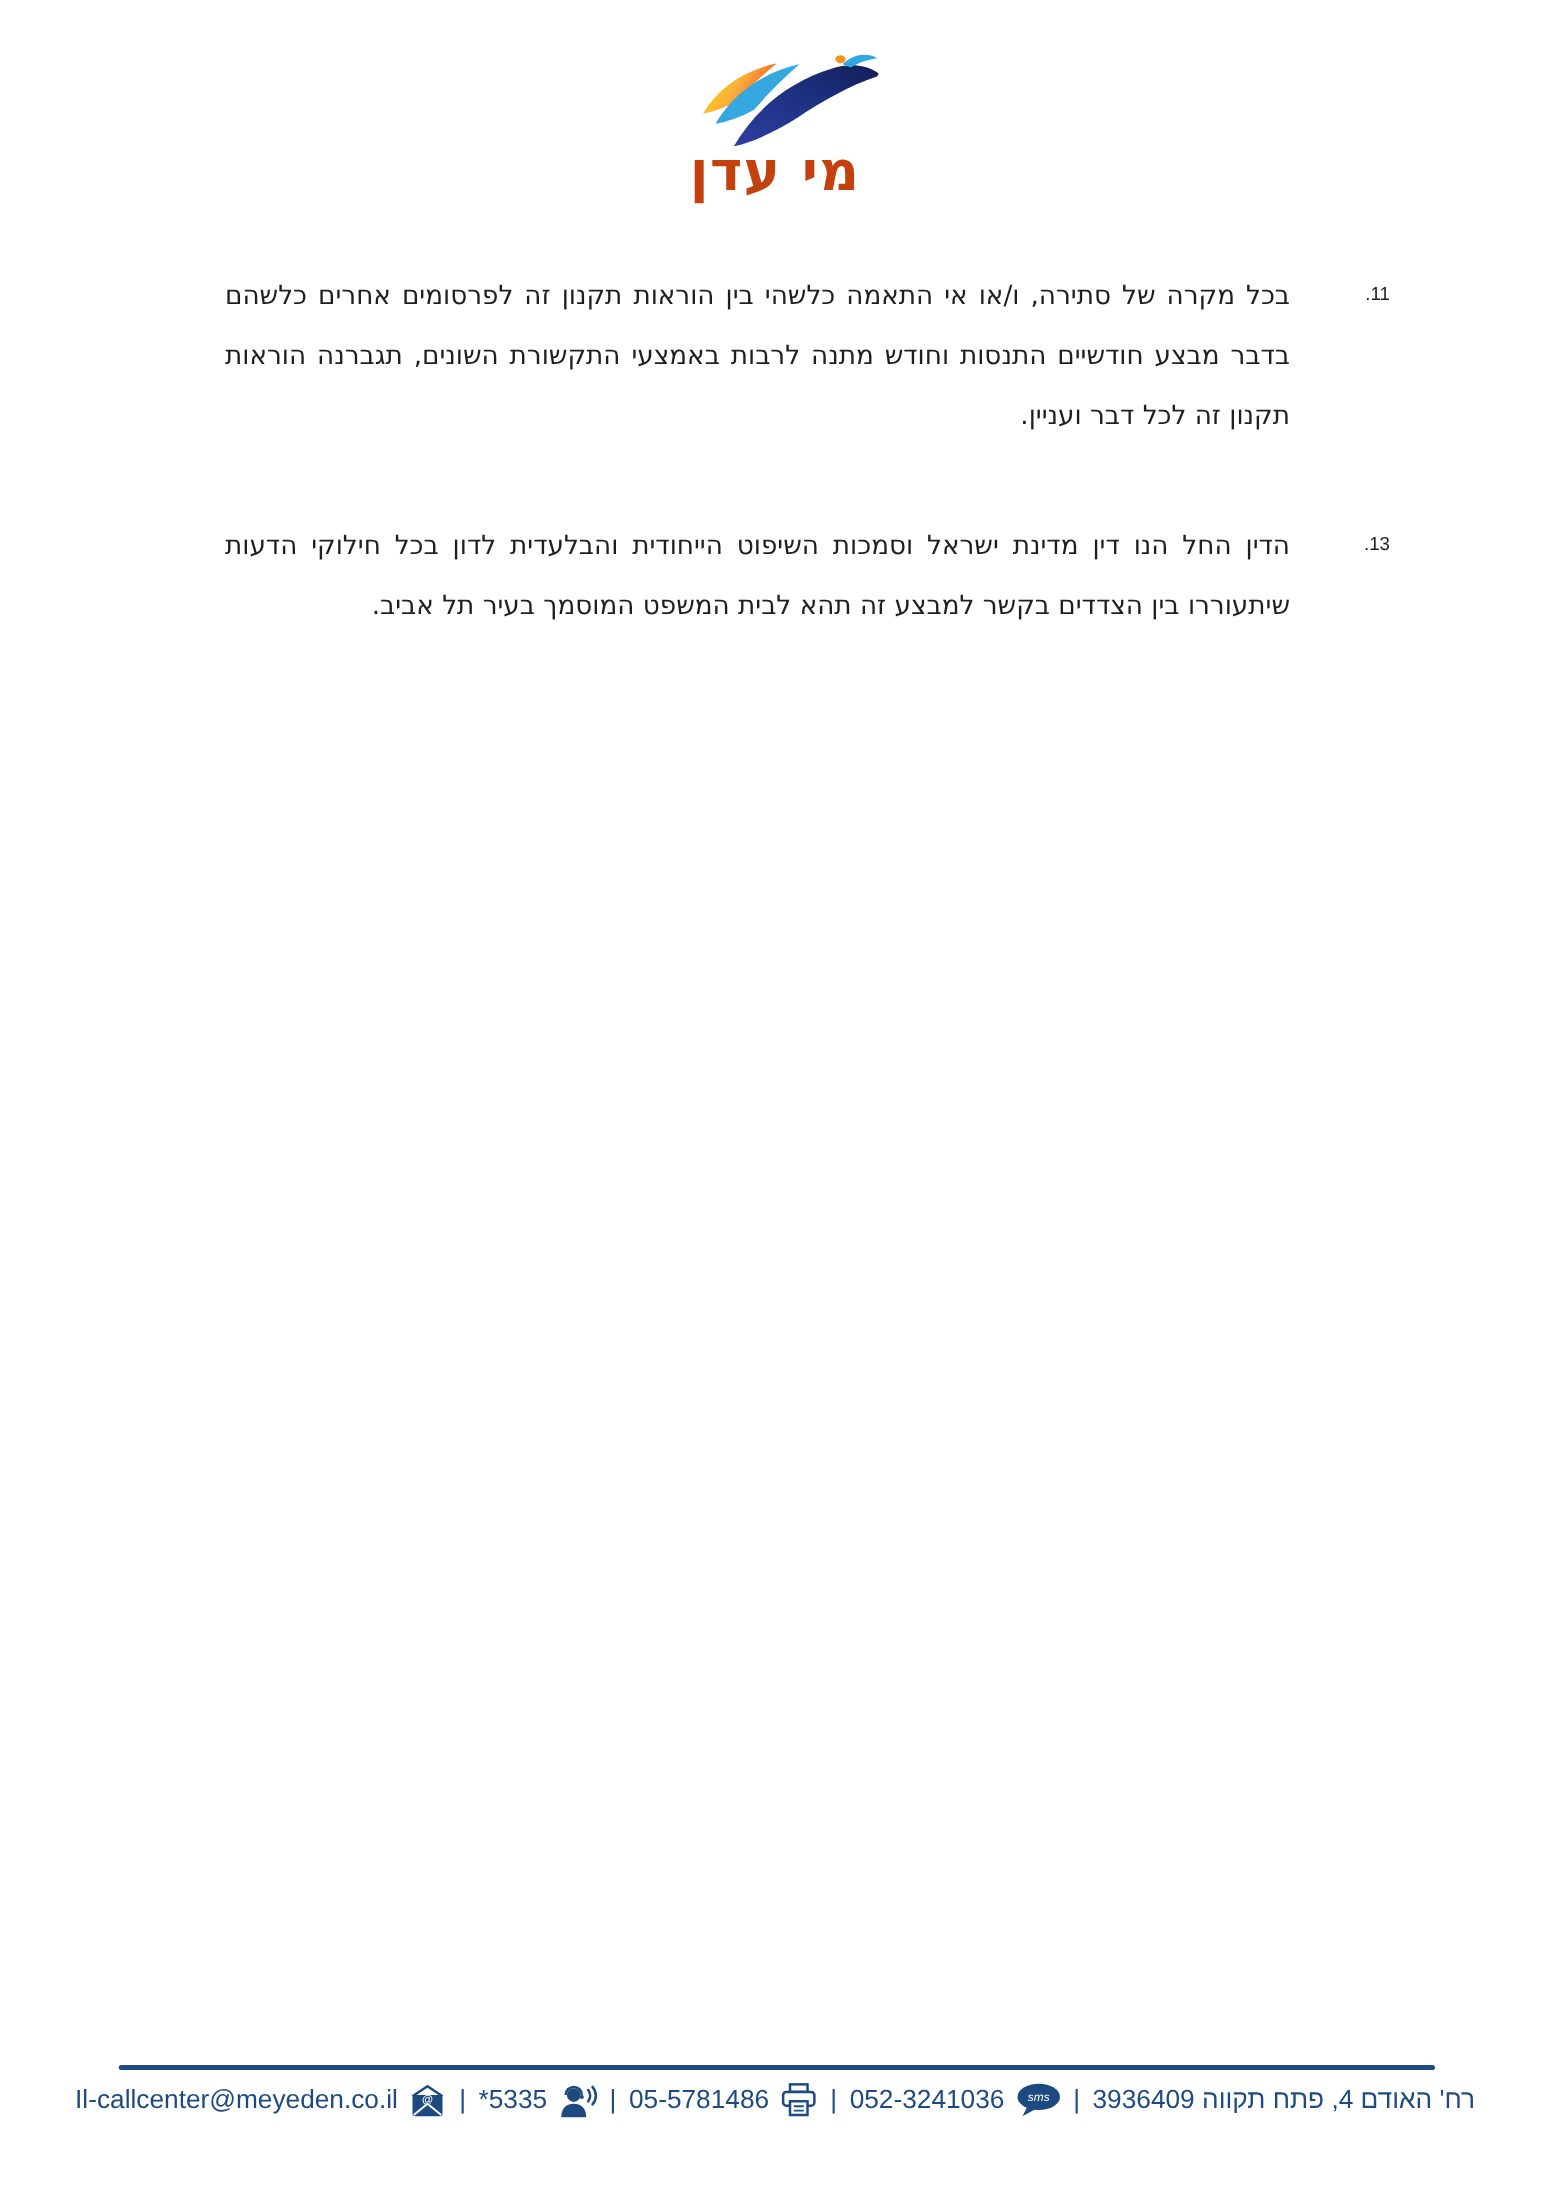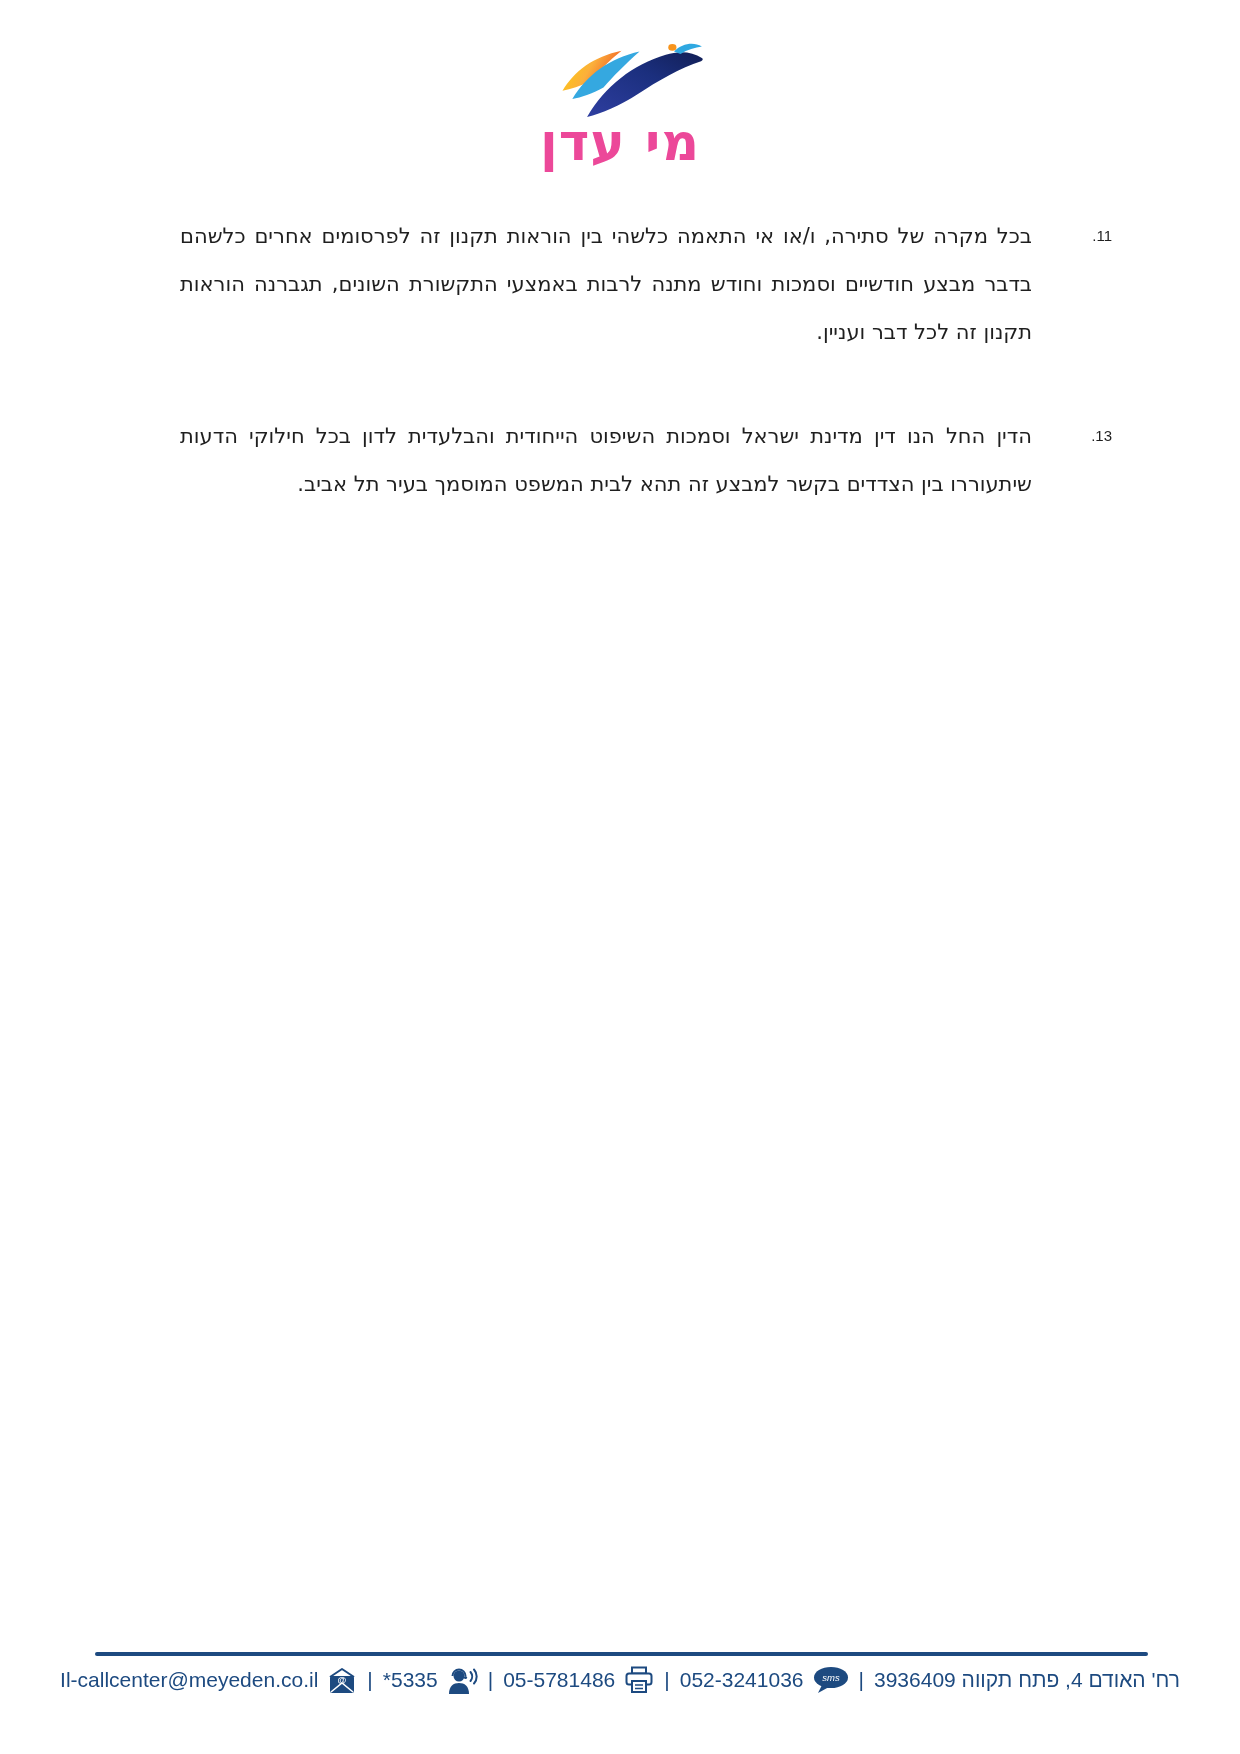--- a/index.html
+++ b/index.html
@@ -13,22 +13,22 @@
   .page { position: absolute; inset: 0; background: #ffffff; }
 
   
   .logo {
     position: absolute; top: 40px; left: 0; right: 0;
     display: flex; flex-direction: column; align-items: center;
   }
   .swoosh { width: 200px; height: 82px; margin-left: 26px; }
   .wordmark {
     direction: rtl;
-    font-size: 52px; font-weight: 700;
-    color: #ec4899;
+    font-size: 44px; font-weight: 700;
+    color: #c2410c;
     letter-spacing: 1px;
     margin-top: -8px;
     line-height: 1.1;
   }
 
   
   .content {
     position: absolute; top: 212px; right: 128px; width: 932px;
     direction: rtl;
     color: #1f1f1f;
@@ -89,21 +89,21 @@
       <path d="M44,94 C66,56 100,30 140,18 C156,13 172,14 184,22 C186,23 185,25 183,26 C158,34 130,50 106,66 C84,80 62,90 44,94 Z" fill="url(#g-navy)"></path>
       <path d="M150,14 C160,4 174,2 184,8 C176,9 166,12 158,17 Z" fill="#2fa8e1"></path>
       <ellipse cx="148" cy="9" rx="5" ry="4" fill="#f7941d"></ellipse>
     </svg>
     <div class="wordmark">מי עדן</div>
   </div>
 
   <div class="content">
     <div class="item">
       <div class="item-number">11.</div>
-      <div class="item-text">בכל מקרה של סתירה, ו/או אי התאמה כלשהי בין הוראות תקנון זה לפרסומים אחרים כלשהם בדבר מבצע חודשיים וסמכות וחודש מתנה לרבות באמצעי התקשורת השונים, תגברנה הוראות תקנון זה לכל דבר ועניין.</div>
+      <div class="item-text">בכל מקרה של סתירה, ו/או אי התאמה כלשהי בין הוראות תקנון זה לפרסומים אחרים כלשהם בדבר מבצע חודשיים התנסות וחודש מתנה לרבות באמצעי התקשורת השונים, תגברנה הוראות תקנון זה לכל דבר ועניין.</div>
     </div>
     <div class="item">
       <div class="item-number">13.</div>
       <div class="item-text">הדין החל הנו דין מדינת ישראל וסמכות השיפוט הייחודית והבלעדית לדון בכל חילוקי הדעות שיתעוררו בין הצדדים בקשר למבצע זה תהא לבית המשפט המוסמך בעיר תל אביב.</div>
     </div>
   </div>
 
   <div class="footer-rule"></div>
 
   <div class="footer">

